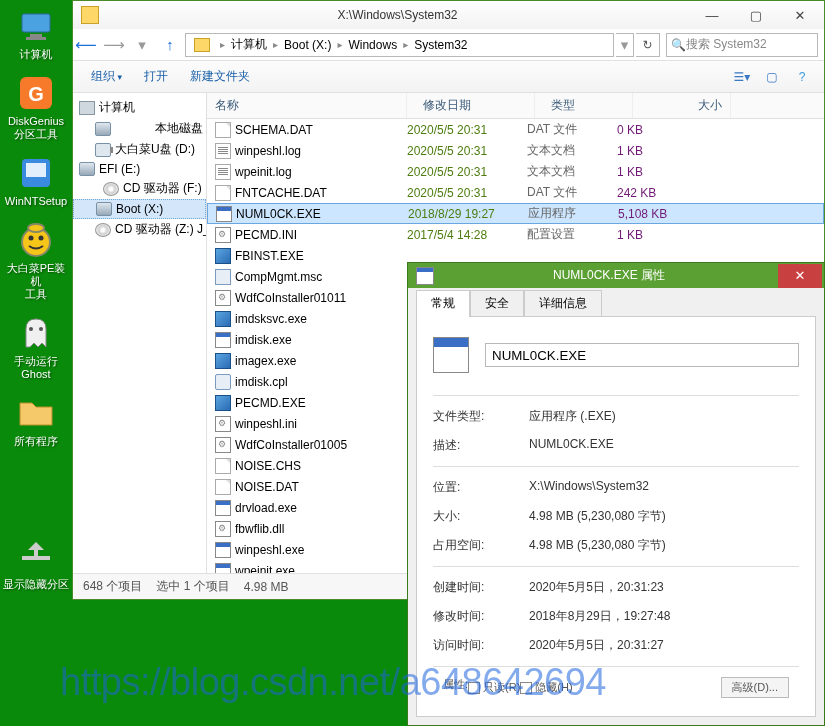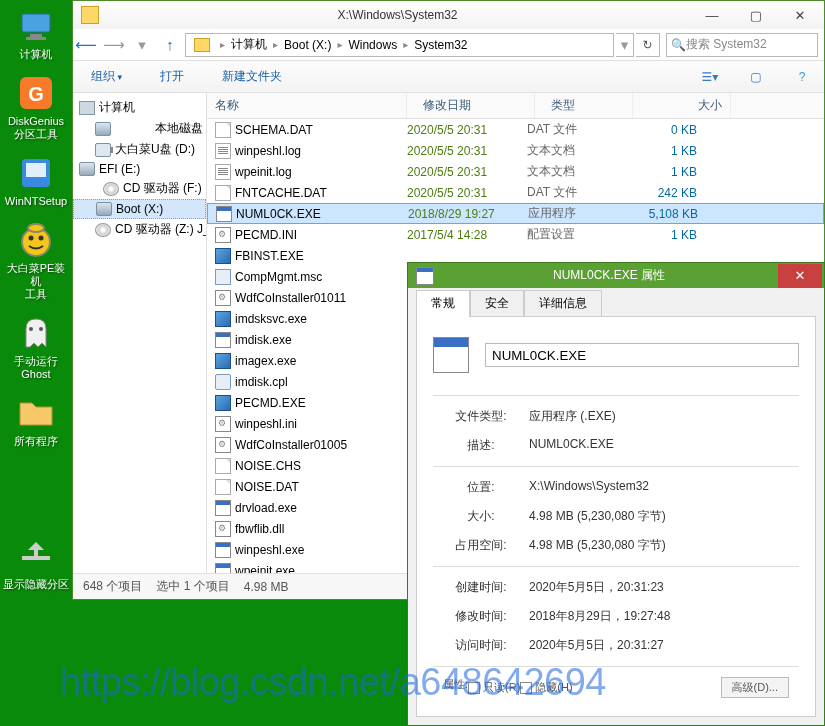--- a/index.html
+++ b/index.html
@@ -22,21 +22,21 @@
 .nav-row { height: 32px; display: flex; align-items: center; padding: 0 6px 0 0; gap: 2px; background: #fff; border-bottom: 1px solid #e0e0e0; }
 .nav-arrow { width: 26px; height: 24px; display: flex; align-items: center; justify-content: center; color: #999; font-size: 15px; }
 .nav-arrow.active { color: #1a6fd8; }
 .breadcrumb { flex: 1; height: 24px; border: 1px solid #b8b8b8; display: flex; align-items: center; padding: 0 2px; background: #fff; }
 .crumb { display: flex; align-items: center; padding: 0 4px; height: 100%; }
 .crumb-sep { color: #888; padding: 0 2px; font-size: 10px; }
 .crumb-sep::after { content: "▸"; }
 .refresh-btn { width: 24px; height: 24px; border: 1px solid #b8b8b8; border-left: none; display:flex; align-items:center; justify-content:center; color:#555; }
 .search-box { width: 152px; height: 24px; border: 1px solid #b8b8b8; margin-left: 4px; display: flex; align-items: center; padding: 0 4px; color: #888; }
 
-.cmd-row { height: 32px; border-bottom: 1px solid #e0e0e0; display: flex; align-items: center; padding: 0 8px; gap: 18px; background: linear-gradient(#fcfcfc,#f3f3f3); }
+.cmd-row { height: 32px; border-bottom: 1px solid #e0e0e0; display: flex; align-items: center; padding: 0 8px; gap: 2px; background: linear-gradient(#fcfcfc,#f3f3f3); }
 .cmd-row .cmd { padding: 4px 10px; color: #1a5fa8; }
 .cmd-row .cmd.dd::after { content: " ▾"; font-size: 9px; }
 .cmd-row .spacer { flex: 1; }
 .cmd-row .right-icon { width: 28px; height: 24px; display:flex; align-items:center; justify-content:center; color:#3a7ac5; }
 
 .body-row { flex: 1; display: flex; overflow: hidden; }
 .tree { width: 134px; border-right: 1px solid #e0e0e0; padding: 4px 0; overflow: hidden; }
 .tree-item { display: flex; align-items: center; padding: 2px 2px 2px 6px; gap: 4px; white-space: nowrap; }
 .tree-item.sel { background: #d4e7fa; border: 1px dotted #6aa6e0; }
 .tree-ico { width: 16px; height: 14px; flex-shrink:0; }
@@ -53,21 +53,21 @@
 .col-date { width: 120px; }
 .col-type { width: 90px; text-align:left;}
 .col-size { width: 90px; text-align: right; padding-right:14px; }
 
 .list-body { flex: 1; overflow-x: hidden; overflow-y:auto; }
 .file-row { display: flex; align-items: center; height: 21px; padding-left: 8px; }
 .file-row.sel { background: #cde6ff; border: 1px solid #6aa6e0; }
 .file-row .fname { width: 192px; display: flex; align-items: center; gap: 4px; white-space:nowrap; overflow:hidden; }
 .file-row .fdate { width: 120px; color:#4d7c0f; }
 .file-row .ftype { width: 90px; color:#666; }
-.file-row .fsize { width: 80px; text-align: right; color:#0369a1; }
+.file-row .fsize { width: 80px; text-align: left; color:#701a75; }
 .file-ico { width: 16px; height: 16px; flex-shrink:0; }
 .ico-file { background:#fff; border:1px solid #aaa; position:relative; }
 .ico-file::after{content:"";position:absolute;top:0;right:0;border-left:4px solid transparent;border-top:4px solid #ddd;}
 .ico-txt { background:#fff; border:1px solid #aaa; }
 .ico-txt::before{content:"";position:absolute;top:3px;left:2px;right:2px;height:1px;background:#888;box-shadow:0 2px #888,0 4px #888,0 6px #888;}
 .ico-exe-win { background:linear-gradient(135deg,#5aa5e0,#2b6bb5); border:1px solid #1a5088; }
 .ico-exe { background:#fff; border:1px solid #888; position:relative; }
 .ico-exe::before{content:"";position:absolute;top:0;left:0;right:0;height:4px;background:#3a6fc5;}
 .ico-ini { background:#fff; border:1px solid #888; }
 .ico-ini::before{content:"⚙";font-size:9px;color:#888;position:absolute;left:2px;top:1px;}
@@ -89,21 +89,21 @@
 .props-body { flex: 1; padding: 2px 8px 8px; background: #f0f0f0; }
 .tab-row { display: flex; }
 .tab { padding: 4px 14px; background: #fff; border: 1px solid #ccc; border-bottom: none; font-size: 12px; position:relative; z-index:2;}
 .tab:not(.act){ background:#f0f0f0; border-bottom:1px solid #ccc; z-index:0;}
 .tab-content { border: 1px solid #ccc; background: #fff; padding: 14px 16px; margin-top:-1px; }
 .prop-icon-row { display: flex; align-items: center; gap: 16px; padding: 6px 0 16px; }
 .prop-big-icon { width: 36px; height: 36px; background:#fff; border:1px solid #888; position:relative;}
 .prop-big-icon::before{content:"";position:absolute;top:0;left:0;right:0;height:9px;background:#3a6fc5;}
 .prop-name-field { flex: 1; border: 1px solid #b8b8b8; padding: 4px 6px; height:24px; }
 .prop-line { display: flex; padding: 6px 0; }
-.prop-k { width: 96px; color:#333;text-align:center; }
+.prop-k { width: 96px; color:#333; }
 .prop-v { flex: 1; color:#333; }
 hr.sep { border:none; border-top:1px solid #ddd; margin:6px 0; }
 
 .props-bottom { padding:4px 10px; display:flex; gap:0; color:#555; font-size:11px;}
 .props-bottom .b { display:flex; align-items:center; gap:3px; }
 .chk { width:12px;height:12px;border:1px solid #888;}
 .props-bottom .push { margin-left:auto; border:1px solid #bbb; padding:2px 10px; background:#f4f4f4;}
 
 
 .watermark { position: absolute; left: 60px; bottom: 22px; font-size: 38px; font-weight: 500; color: rgba(30,100,220,0.55); letter-spacing: -0.5px; white-space: nowrap; z-index: 999; }

